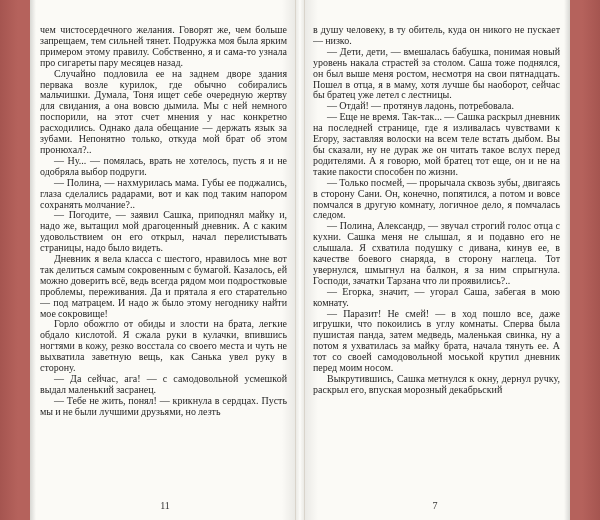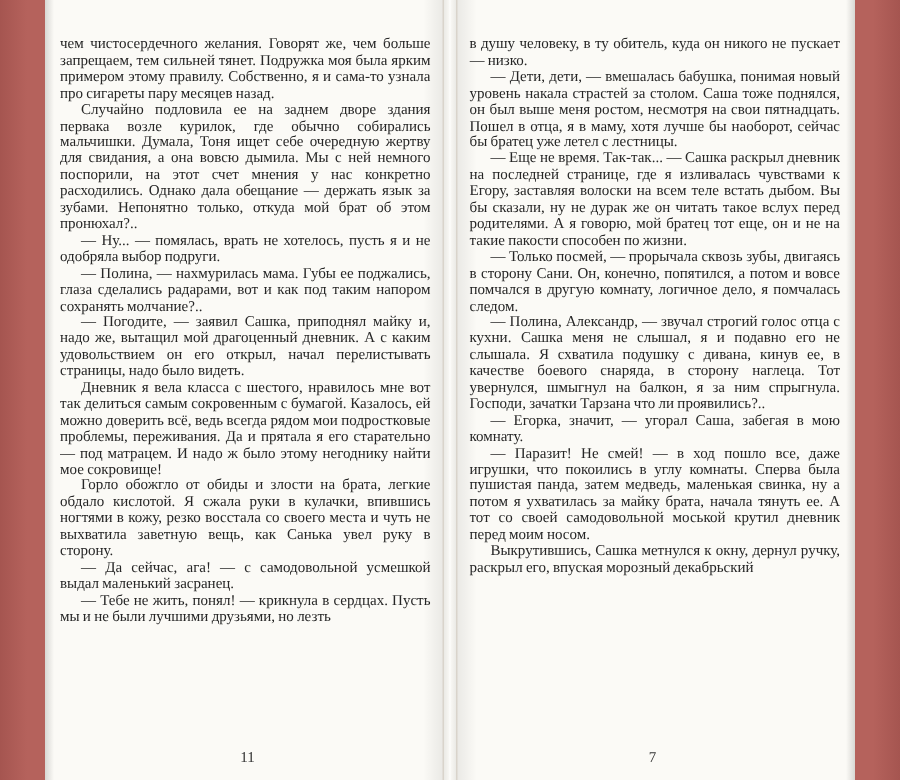--- a/index.html
+++ b/index.html
@@ -75,20 +75,21 @@
         <p>— Да сейчас, ага! — с самодовольной усмешкой выдал маленький засранец.</p>
         <p>— Тебе не жить, понял! — крикнула в сердцах. Пусть мы и не были лучшими друзьями, но лезть</p>
       </div>
       <div class="page-num">11</div>
     </div>
 
     <div class="page right">
       <div class="page-text">
         <p class="cont">в душу человеку, в ту обитель, куда он никого не пускает — низко.</p>
         <p>— Дети, дети, — вмешалась бабушка, понимая новый уровень накала страстей за столом. Саша тоже поднялся, он был выше меня ростом, несмотря на свои пятнадцать. Пошел в отца, я в маму, хотя лучше бы наоборот, сейчас бы братец уже летел с лестницы.</p>
+        <p>— Отдай! — протянув ладонь, потребовала.</p>
         <p>— Еще не время. Так-так... — Сашка раскрыл дневник на последней странице, где я изливалась чувствами к Егору, заставляя волоски на всем теле встать дыбом. Вы бы сказали, ну не дурак же он читать такое вслух перед родителями. А я говорю, мой братец тот еще, он и не на такие пакости способен по жизни.</p>
         <p>— Только посмей, — прорычала сквозь зубы, двигаясь в сторону Сани. Он, конечно, попятился, а потом и вовсе помчался в другую комнату, логичное дело, я помчалась следом.</p>
         <p>— Полина, Александр, — звучал строгий голос отца с кухни. Сашка меня не слышал, я и подавно его не слышала. Я схватила подушку с дивана, кинув ее, в качестве боевого снаряда, в сторону наглеца. Тот увернулся, шмыгнул на балкон, я за ним спрыгнула. Господи, зачатки Тарзана что ли проявились?..</p>
         <p>— Егорка, значит, — угорал Саша, забегая в мою комнату.</p>
         <p>— Паразит! Не смей! — в ход пошло все, даже игрушки, что покоились в углу комнаты. Сперва была пушистая панда, затем медведь, маленькая свинка, ну а потом я ухватилась за майку брата, начала тянуть ее. А тот со своей самодовольной моськой крутил дневник перед моим носом.</p>
         <p>Выкрутившись, Сашка метнулся к окну, дернул ручку, раскрыл его, впуская морозный декабрьский</p>
       </div>
       <div class="page-num">7</div>
     </div>
 

